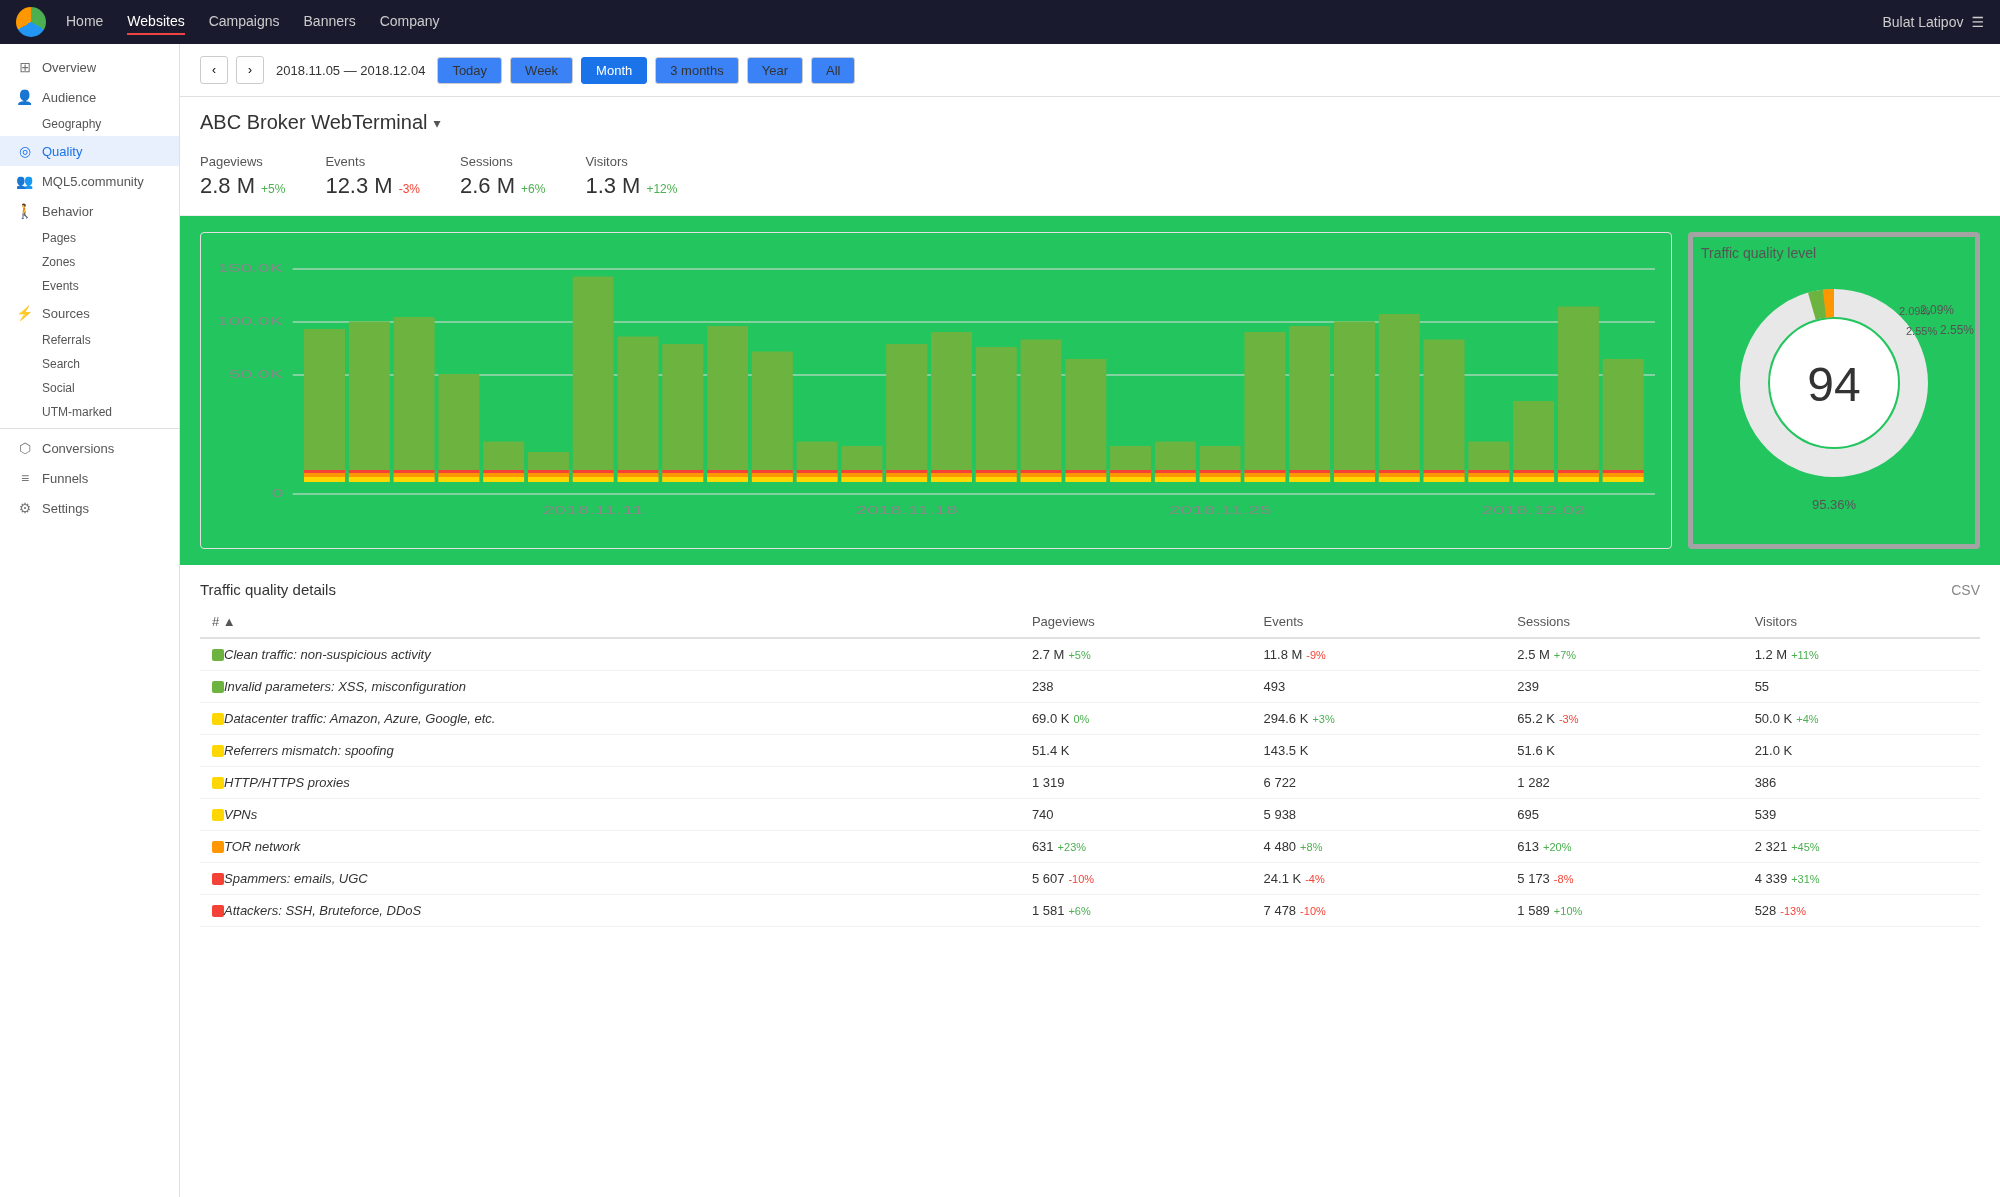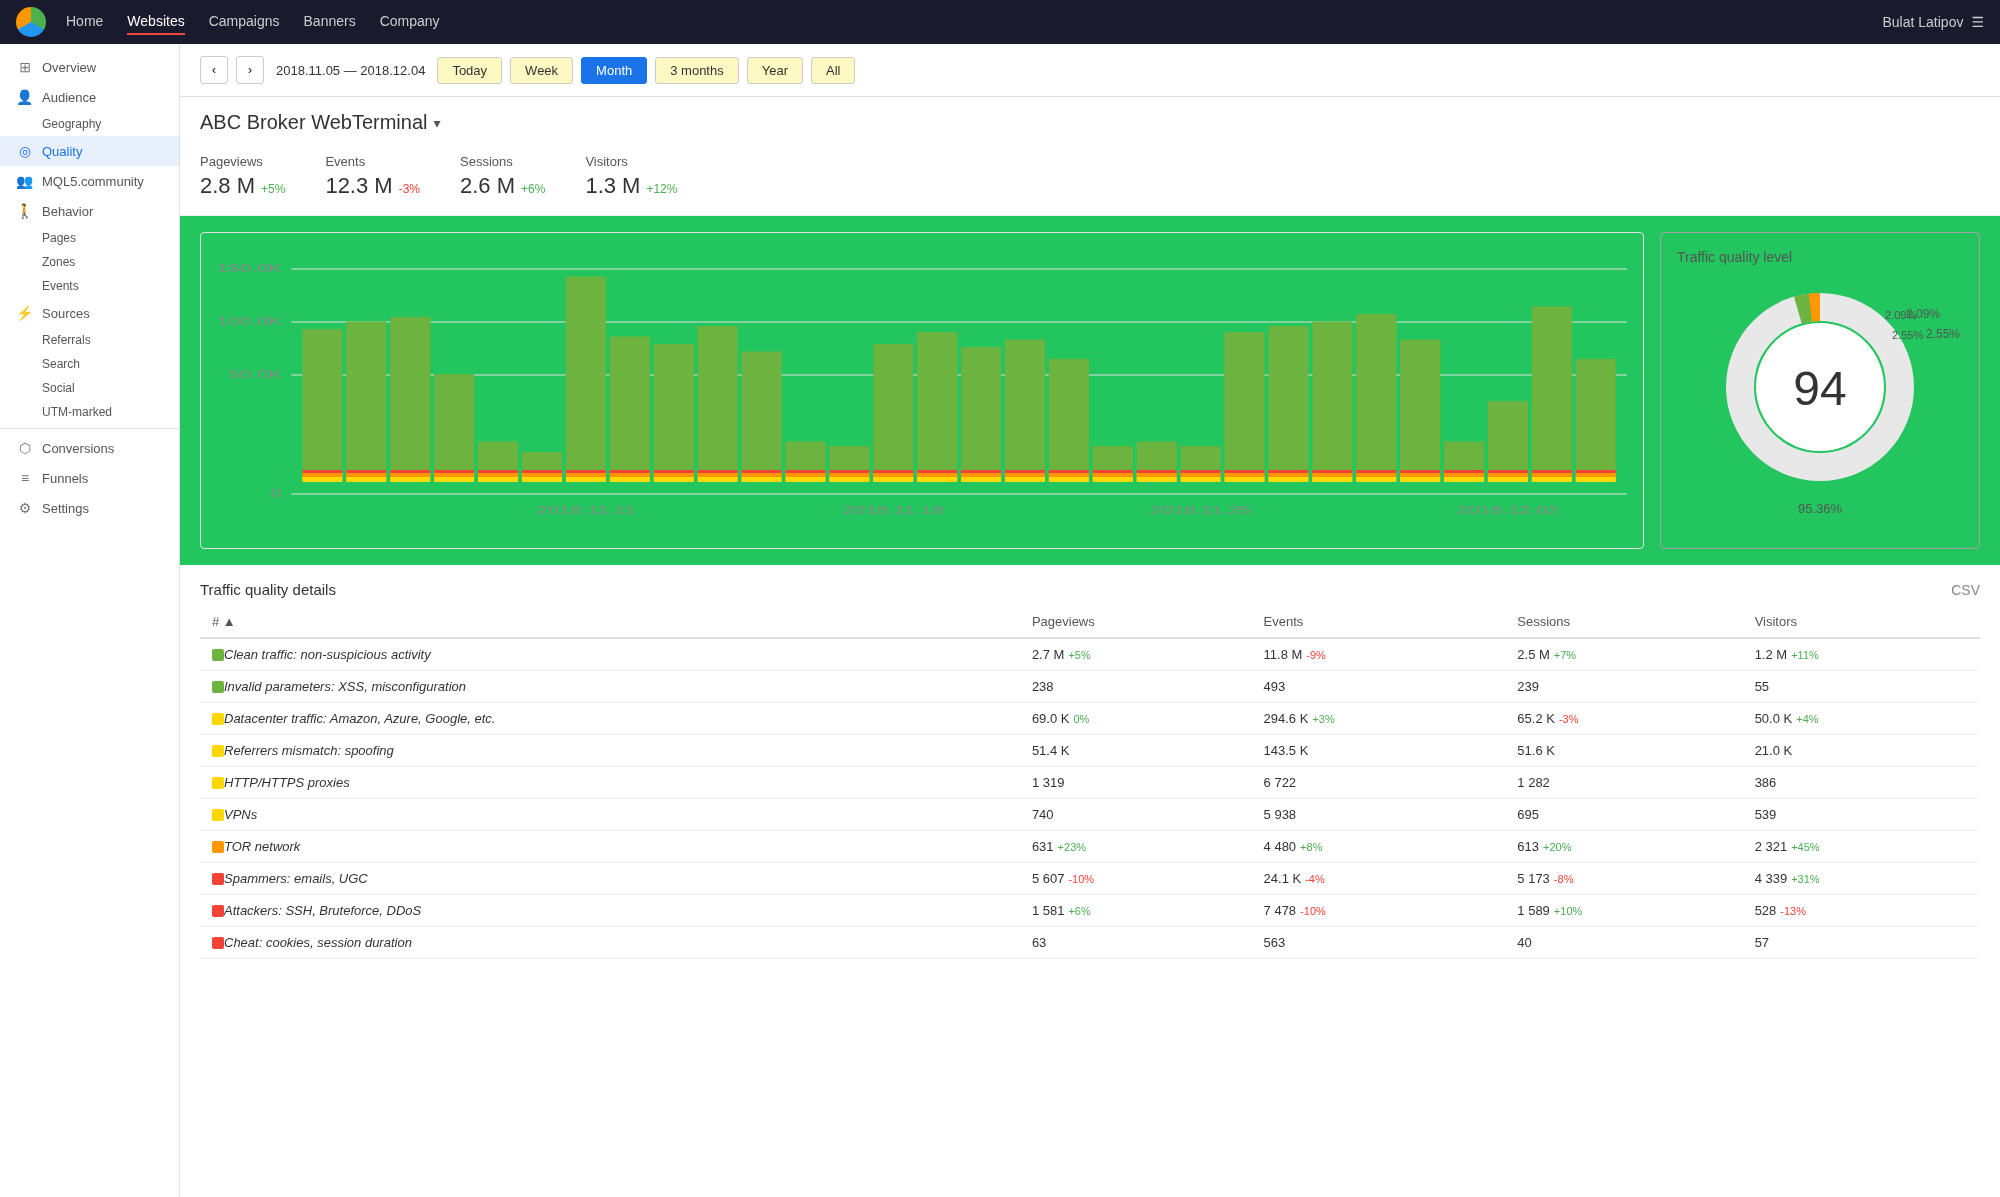--- a/index.html
+++ b/index.html
@@ -62,42 +62,42 @@
     }
     .date-nav-btn {
       width: 28px; height: 28px; border: 1px solid #ccc; background: #fff;
       cursor: pointer; display: flex; align-items: center; justify-content: center;
       font-size: 12px; border-radius: 3px;
     }
     .date-range-display {
       font-size: 13px; color: #333; margin: 0 4px;
     }
     .date-btn {
-      padding: 5px 14px; border: 1px solid #ccc; background: #fef9c3;
+      padding: 5px 14px; border: 1px solid #ccc; background: #3b82f6;
       cursor: pointer; font-size: 13px; border-radius: 3px; color: #333;
     }
     .date-btn.active { background: #1a73e8; color: #fff; border-color: #1a73e8; }
 
     
     .page-header { padding: 14px 20px 10px; background: #fff; }
     .page-title { font-size: 20px; font-weight: 400; color: #333; display: flex; align-items: center; gap: 6px; }
     .page-title-arrow { font-size: 14px; color: #555; }
 
     
     .metrics { display: flex; gap: 40px; padding: 10px 20px 16px; background: #fff; border-bottom: 1px solid #eee; }
     .metric-item {}
     .metric-label { font-size: 13px; color: #555; margin-bottom: 4px; }
     .metric-value { font-size: 22px; font-weight: 500; color: #333; display: flex; align-items: baseline; gap: 6px; }
     .metric-change.pos { color: #4CAF50; font-size: 12px; }
     .metric-change.neg { color: #f44336; font-size: 12px; }
 
     
     .charts-area { display: flex; gap: 0; padding: 16px 20px; background: #22c55e; }
     .bar-chart-container { flex: 1; border: 1px solid #e0e0e0; padding: 16px; border-radius: 4px; margin-right: 16px; }
-    .donut-chart-container { width: 320px; border: 1px solid #a3a3a3; padding: 16px; border-radius: 4px; }
+    .donut-chart-container { width: 292px; border: 5px solid #a3a3a3; padding: 8px; border-radius: 4px; }
     .donut-title { font-size: 14px; color: #555; margin-bottom: 12px; }
 
     
     .bar-chart-svg { width: 100%; height: 280px; }
 
     
     .donut-wrapper { display: flex; flex-direction: column; align-items: center; }
 
     
     .table-section { padding: 0 20px 20px; background: #fff; }
@@ -519,30 +519,18 @@
                 <div class="row-name">
     <div class="row-color-box" style="background:#f44336; "></div>
     <span>Attackers: SSH, Bruteforce, DDoS</span>
   </div>
               </td>
               <td class="td-val"><span>1 581</span><span class="td-change pos">+6%</span></td>
               <td class="td-val"><span>7 478</span><span class="td-change neg">-10%</span></td>
               <td class="td-val"><span>1 589</span><span class="td-change pos">+10%</span></td>
               <td class="td-val"><span>528</span><span class="td-change neg">-13%</span></td>
             </tr>
-            <tr>
-              <td>
-                <div class="row-name">
-    <div class="row-color-box" style="background:#f44336; "></div>
-    <span>Cheat: cookies, session duration</span>
-  </div>
-              </td>
-              <td class="td-val">63</td>
-              <td class="td-val">563</td>
-              <td class="td-val">40</td>
-              <td class="td-val">57</td>
-            </tr>
           </tbody>
       </table>
     </div>
 
   </div>
 </div>
 
 </body></html>

